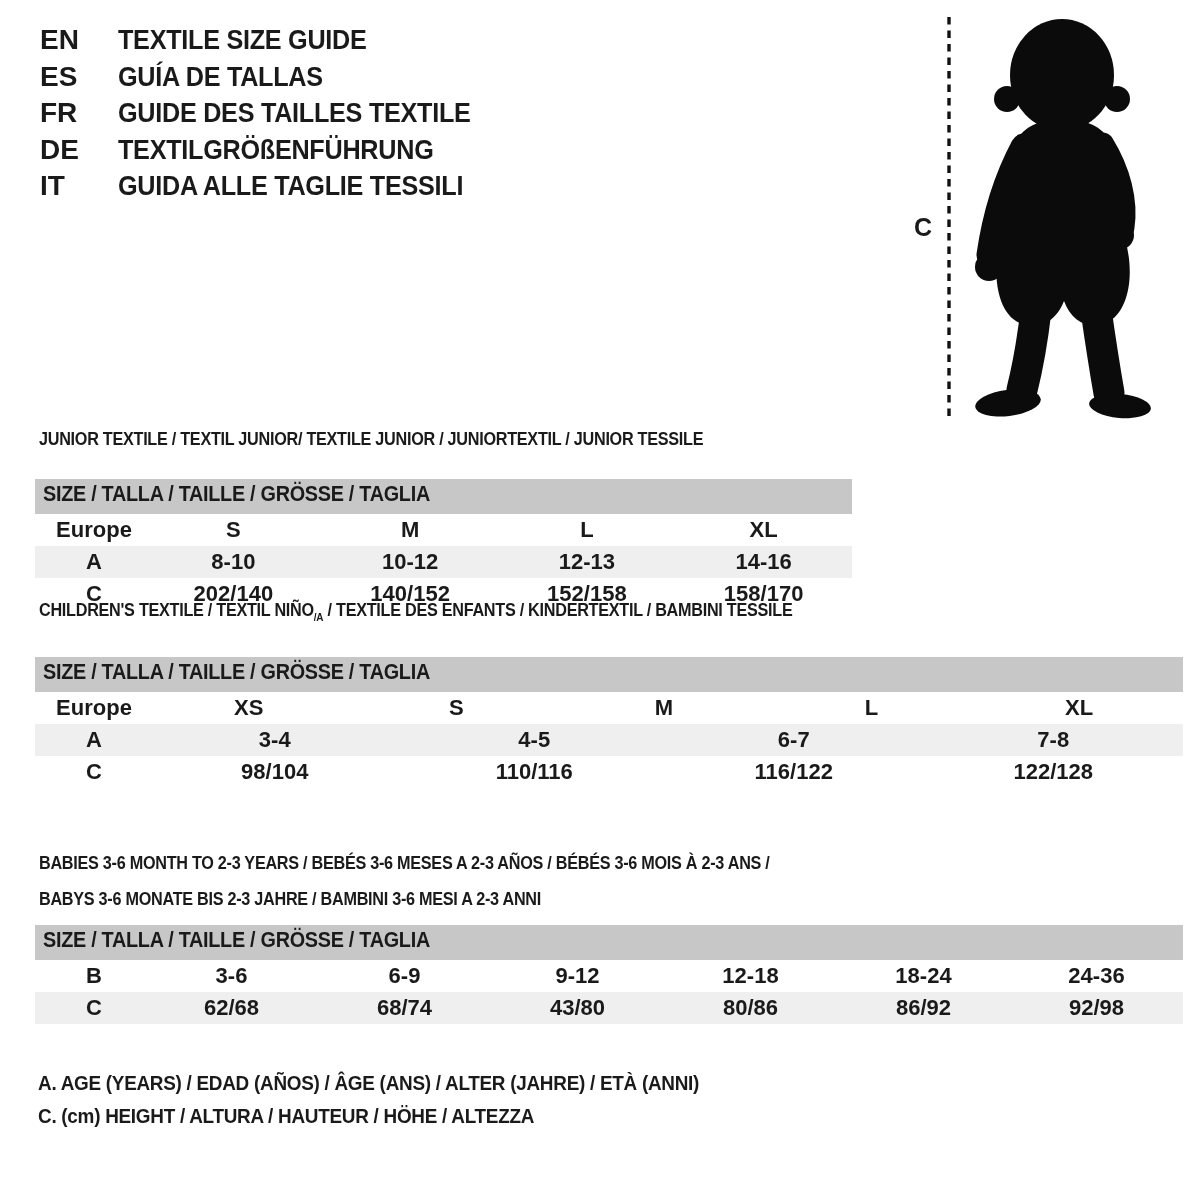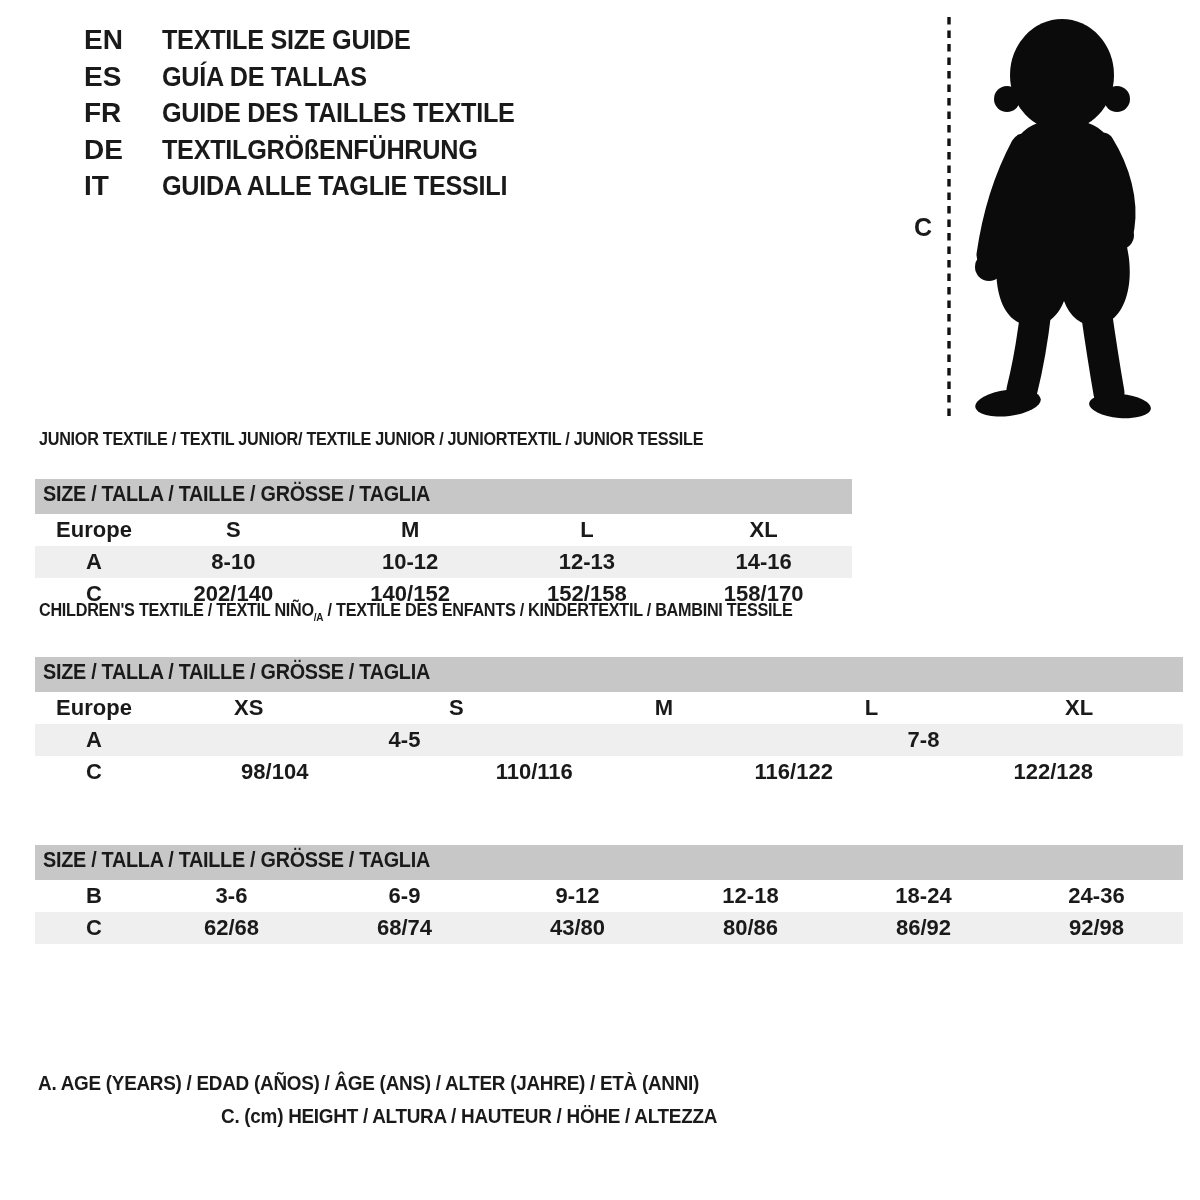--- a/index.html
+++ b/index.html
@@ -27,21 +27,20 @@
   }
   .lang-row {
     font-size: 28px;
     font-weight: bold;
     line-height: 36.5px;
     white-space: nowrap;
   }
   .lang-code {
     display: inline-block;
     width: 78px;
-    margin-left: 44px;
   }
   
   .figure {
     position: absolute;
     left: 900px;
     top: 10px;
     width: 295px;
     height: 418px;
   }
   .dash-line {
@@ -104,21 +103,20 @@
   .legend {
     position: absolute;
     left: 38px;
     top: 1066px;
   }
   .legend-line {
     font-size: 21px;
     font-weight: bold;
     line-height: 33px;
     white-space: nowrap;
-    text-align: right;
   }
 </style>
 </head>
 <body>
 
 <div class="page">
 
   <div class="lang-header">
     <div class="lang-row">
       <span class="lang-code">EN</span><span class="cond">TEXTILE SIZE GUIDE</span>
@@ -196,34 +194,37 @@
       <div class="tbl-row">
         <span class="cell label">Europe</span>
         <span class="cell">XS</span>
         <span class="cell">S</span>
         <span class="cell">M</span>
         <span class="cell">L</span>
         <span class="cell">XL</span>
       </div>
       <div class="tbl-row shaded">
         <span class="cell label">A</span>
+        <span class="cell">3-4</span>
         <span class="cell">4-5</span>
+        <span class="cell">6-7</span>
         <span class="cell">7-8</span>
       </div>
       <div class="tbl-row">
         <span class="cell label">C</span>
         <span class="cell">98/104</span>
         <span class="cell">110/116</span>
         <span class="cell">116/122</span>
         <span class="cell">122/128</span>
       </div>
     </div>
   </div>
 
   <div class="sec sec-babies">
+    <h2 class="sec-title sec-title-2line"><span class="cond">BABIES 3-6 MONTH TO 2-3 YEARS / BEBÉS 3-6 MESES A 2-3 AÑOS / BÉBÉS 3-6 MOIS À 2-3 ANS /</span><br><span class="cond">BABYS 3-6 MONATE BIS 2-3 JAHRE / BAMBINI 3-6 MESI A 2-3 ANNI</span></h2>
     <div class="tbl">
       <div class="tbl-head"><span class="cond">SIZE / TALLA / TAILLE / GRÖSSE / TAGLIA</span></div>
       <div class="tbl-row">
         <span class="cell label">B</span>
         <span class="cell">3-6</span>
         <span class="cell">6-9</span>
         <span class="cell">9-12</span>
         <span class="cell">12-18</span>
         <span class="cell">18-24</span>
         <span class="cell">24-36</span>

